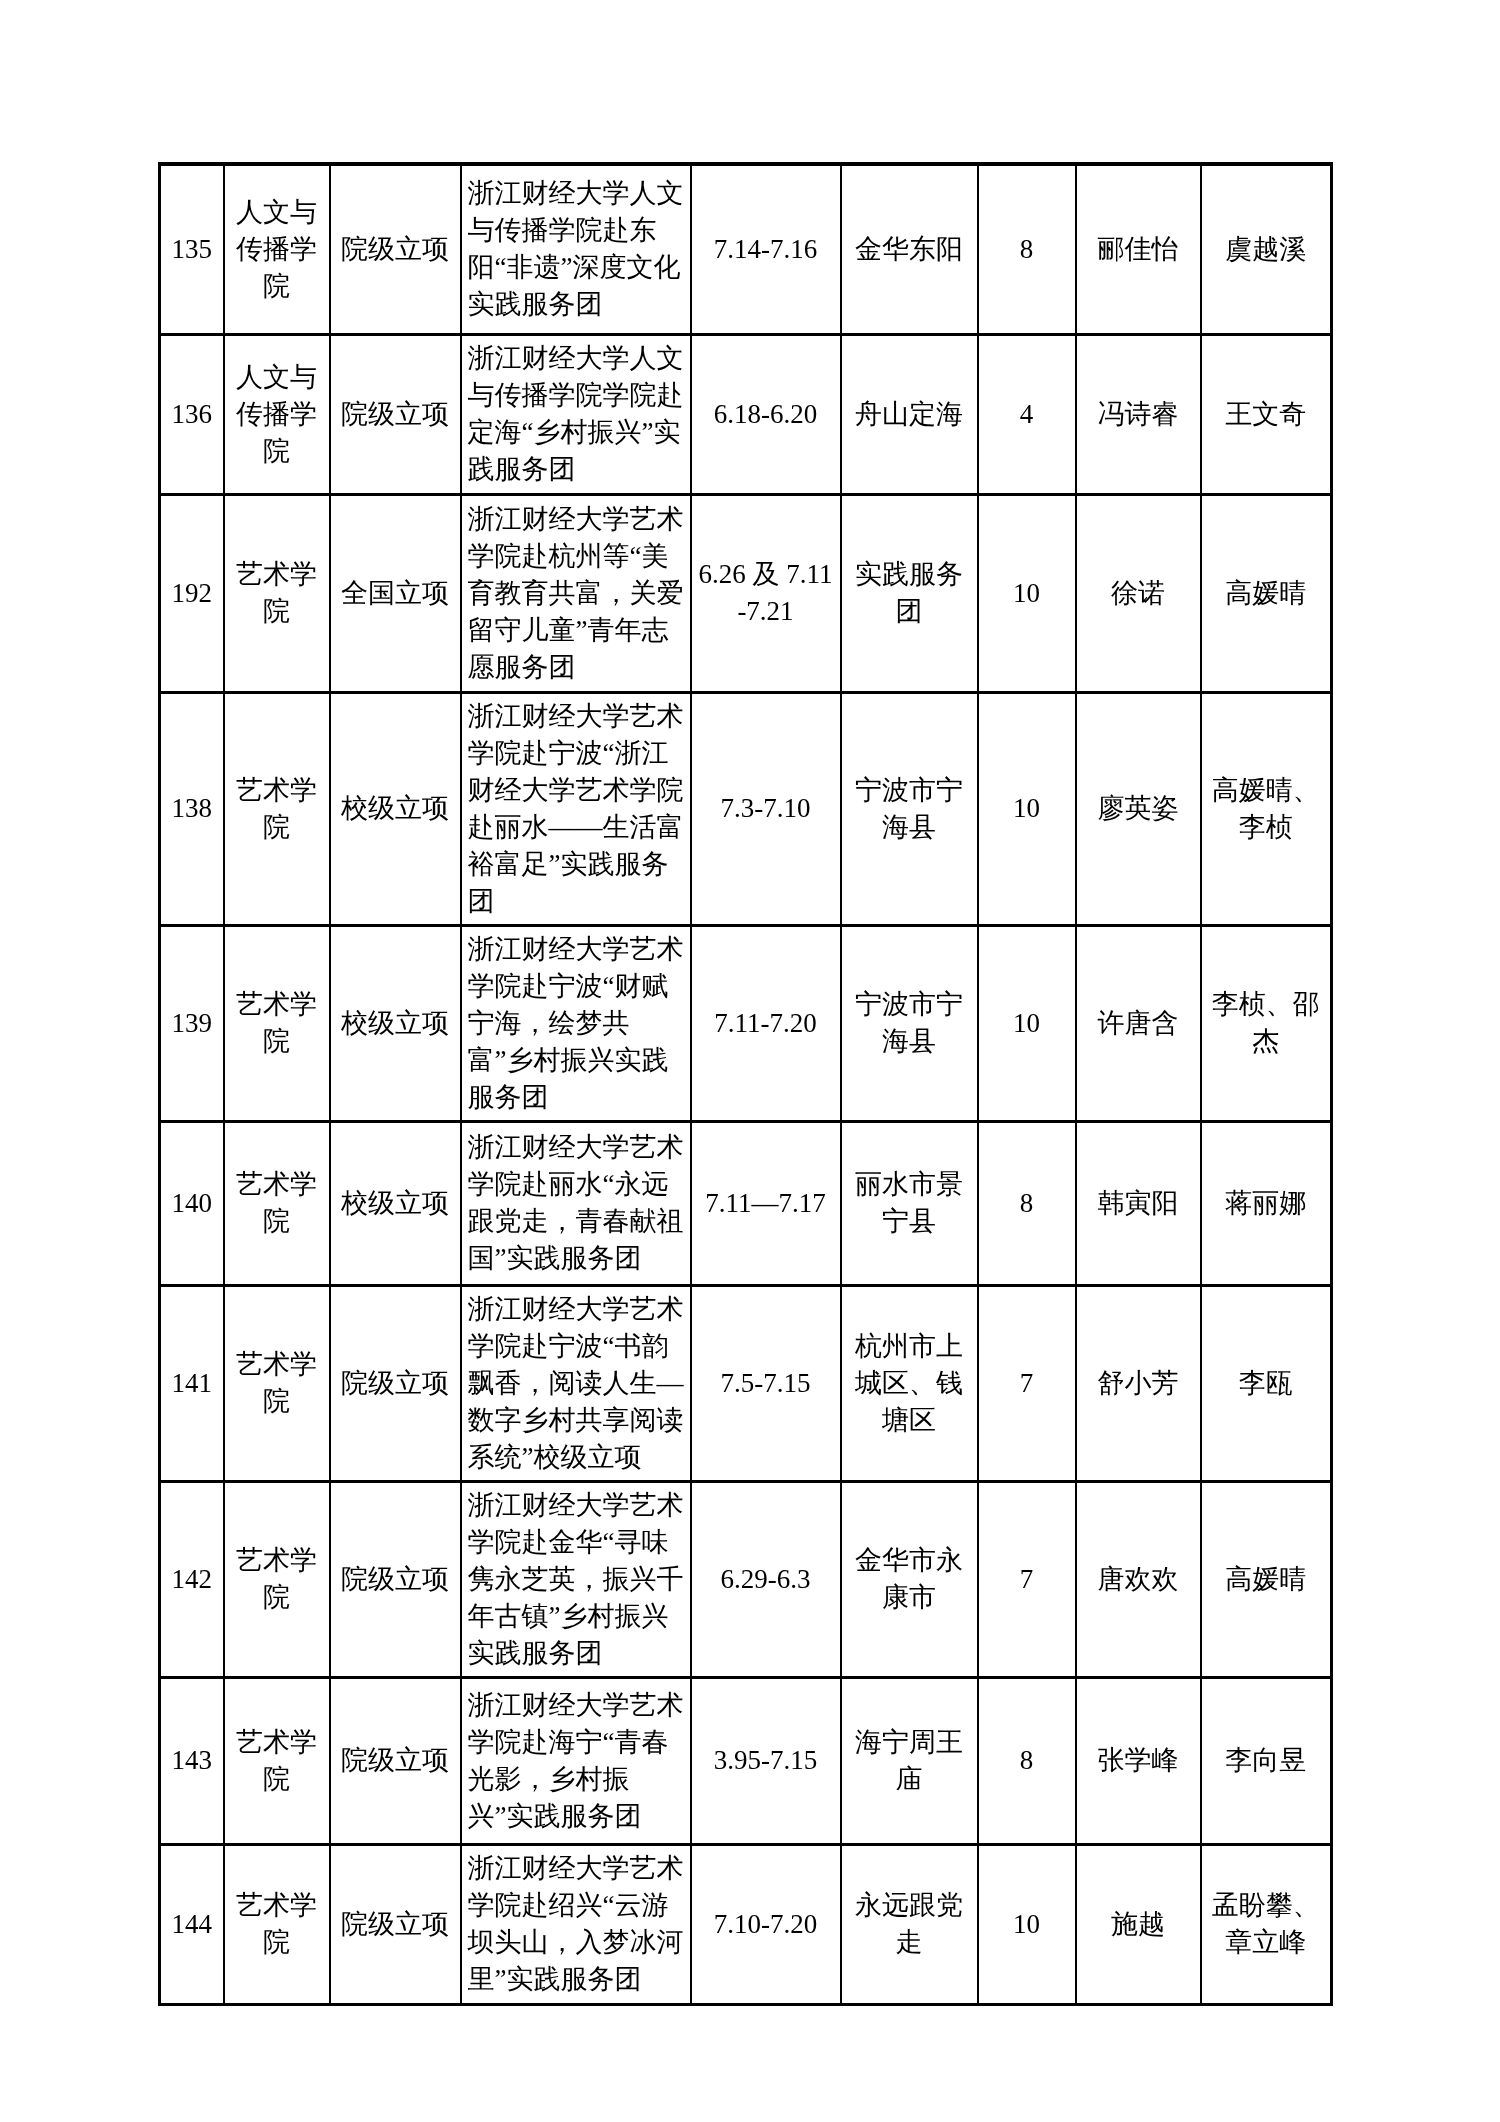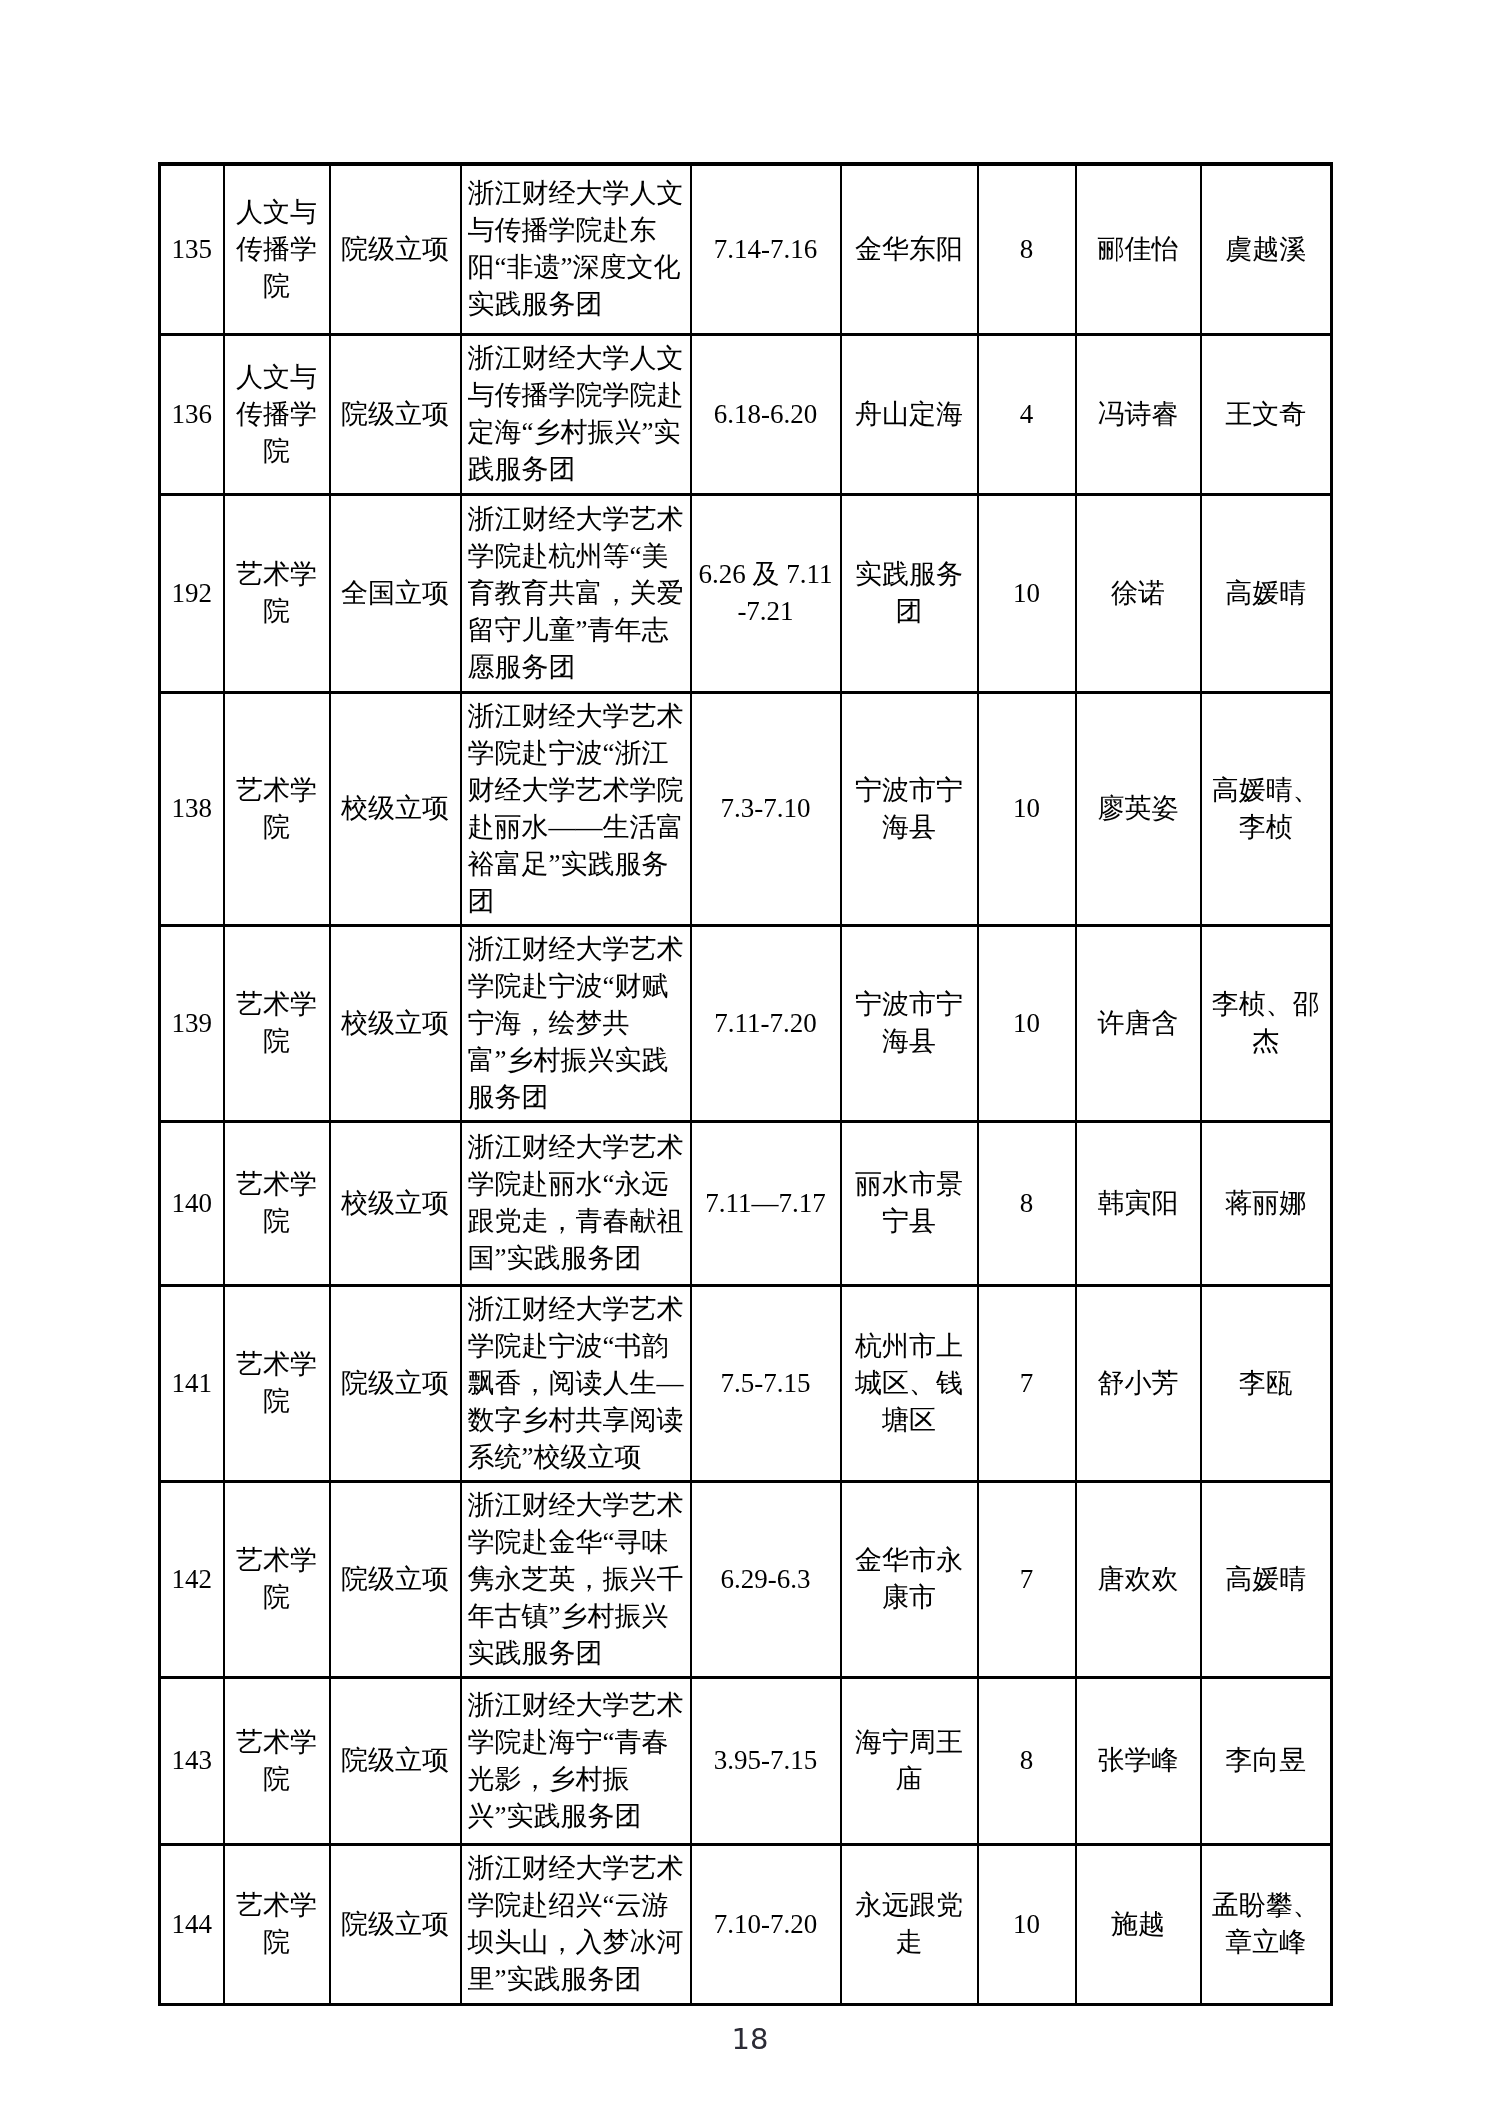--- a/index.html
+++ b/index.html
@@ -179,15 +179,14 @@
         <td class="project">浙江财经大学艺术学院赴绍兴“云游坝头山，入梦冰河里”实践服务团</td>
         <td>7.10-7.20</td>
         <td>永远跟党走</td>
         <td>10</td>
         <td>施越</td>
         <td>孟盼攀、章立峰</td>
       </tr>
     </tbody>
   </table>
 
-  <div class="pagenum">18</div>
 
 </div>
 
 </body></html>

